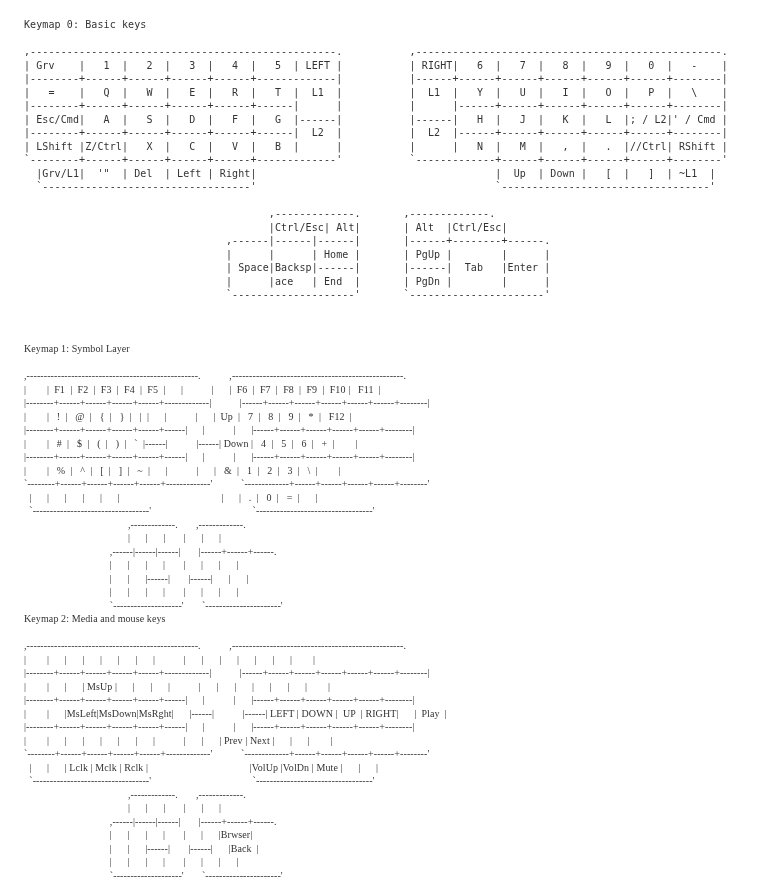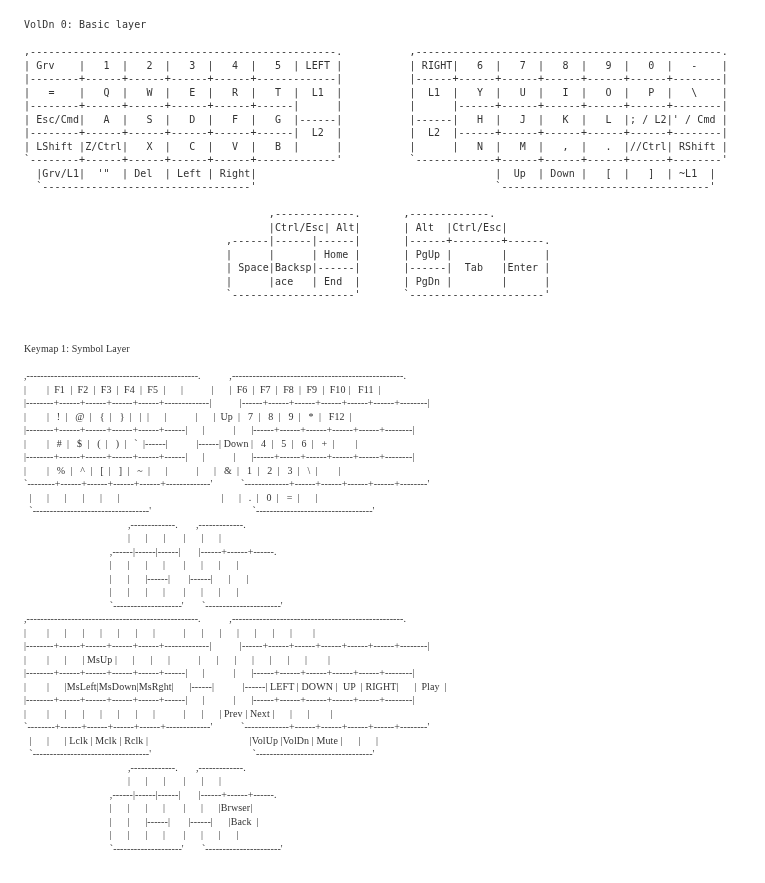--- a/index.html
+++ b/index.html
@@ -32,21 +32,21 @@
   .keymap-section { margin: 0; }
   .keymap-section.gap-large { margin-bottom: 40.5px; }
   .keymap-section.gap-none { margin-bottom: 0; font-family: Liberation Serif, serif; }
 </style>
 </head>
 <body>
 
 <main class="page">
 
   <section class="keymap-section gap-large">
-    <div class="keymap-title">VolDn 0: Basic layer</div>
+    <div class="keymap-title">Keymap 0: Basic keys</div>
     <pre class="keymap-art">,--------------------------------------------------.           ,--------------------------------------------------.
 | Grv    |   1  |   2  |   3  |   4  |   5  | LEFT |           | RIGHT|   6  |   7  |   8  |   9  |   0  |   -    |
 |--------+------+------+------+------+-------------|           |------+------+------+------+------+------+--------|
 |   =    |   Q  |   W  |   E  |   R  |   T  |  L1  |           |  L1  |   Y  |   U  |   I  |   O  |   P  |   \    |
 |--------+------+------+------+------+------|      |           |      |------+------+------+------+------+--------|
 | Esc/Cmd|   A  |   S  |   D  |   F  |   G  |------|           |------|   H  |   J  |   K  |   L  |; / L2|' / Cmd |
 |--------+------+------+------+------+------|  L2  |           |  L2  |------+------+------+------+------+--------|
 | LShift |Z/Ctrl|   X  |   C  |   V  |   B  |      |           |      |   N  |   M  |   ,  |   .  |//Ctrl| RShift |
 `--------+------+------+------+------+-------------'           `-------------+------+------+------+------+--------'
   |Grv/L1|  '"  | Del  | Left | Right|                                       |  Up  | Down |   [  |   ]  | ~L1  |
@@ -77,20 +77,21 @@
                                         ,-------------.       ,-------------.
                                         |      |      |       |      |      |
                                  ,------|------|------|       |------+------+------.
                                  |      |      |      |       |      |      |      |
                                  |      |      |------|       |------|      |      |
                                  |      |      |      |       |      |      |      |
                                  `--------------------'       `----------------------'</pre>
   </section>
 
   <section class="keymap-section gap-none">
+    <div class="keymap-title">Keymap 2: Media and mouse keys</div>
     <pre class="keymap-art">,--------------------------------------------------.           ,--------------------------------------------------.
 |        |      |      |      |      |      |      |           |      |      |      |      |      |      |        |
 |--------+------+------+------+------+-------------|           |------+------+------+------+------+------+--------|
 |        |      |      | MsUp |      |      |      |           |      |      |      |      |      |      |        |
 |--------+------+------+------+------+------|      |           |      |------+------+------+------+------+--------|
 |        |      |MsLeft|MsDown|MsRght|      |------|           |------| LEFT | DOWN |  UP  | RIGHT|      |  Play  |
 |--------+------+------+------+------+------|      |           |      |------+------+------+------+------+--------|
 |        |      |      |      |      |      |      |           |      |      | Prev | Next |      |      |        |
 `--------+------+------+------+------+-------------'           `-------------+------+------+------+------+--------'
   |      |      | Lclk | Mclk | Rclk |                                       |VolUp |VolDn | Mute |      |      |

